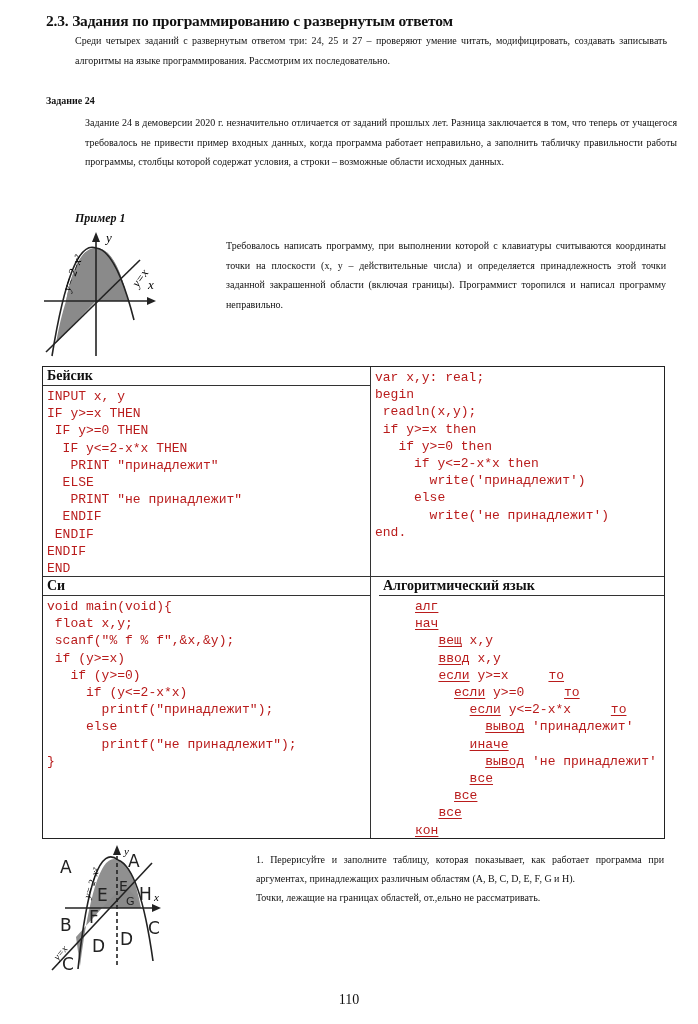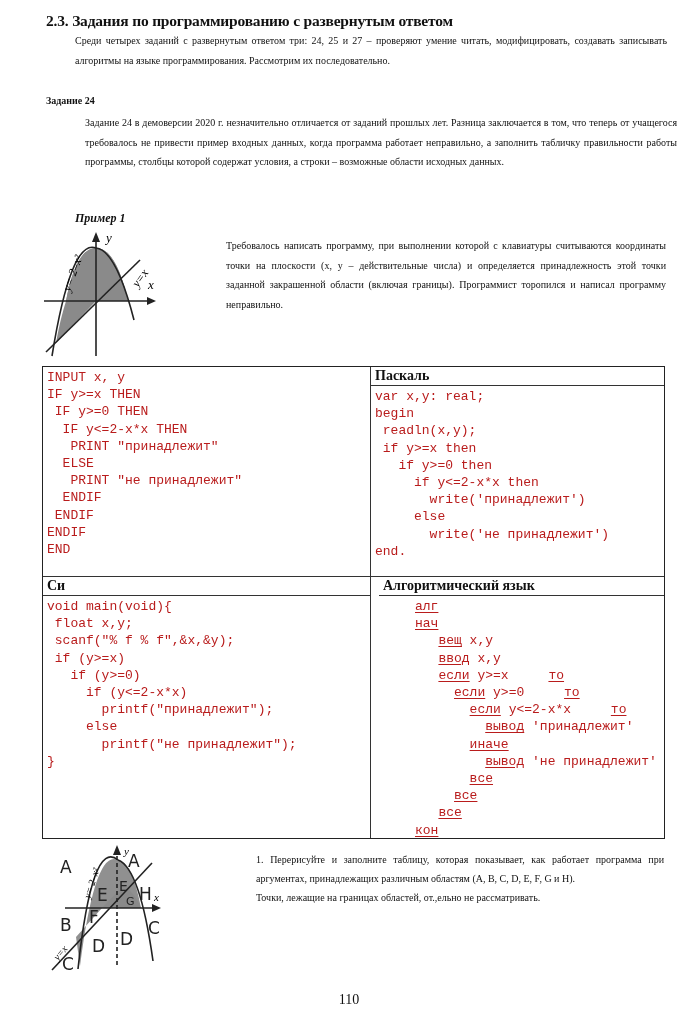--- a/index.html
+++ b/index.html
@@ -65,34 +65,34 @@
   <text x="112" y="61" font-family="Liberation Serif, serif" font-style="italic" font-size="13">x</text>
   <text x="0" y="0" transform="translate(34,64) rotate(-70)" font-family="Liberation Serif, serif" font-style="italic" font-size="12">y= 2–x²</text>
   <text x="0" y="0" transform="translate(102,60) rotate(-55)" font-family="Liberation Serif, serif" font-style="italic" font-size="12">y=x</text>
 </svg>
 
 <div class="abs para p3">Требовалось написать программу, при выполнении которой с клавиатуры считываются координаты точки на плоскости (x, y – действительные числа) и определяется принадлежность этой точки заданной закрашенной области (включая границы). Программист торопился и написал программу неправильно.</div>
 
 <div class="tbl">
   <div class="row row1">
     <div class="cell left">
+      <div class="thead">Бейсик</div>
       <div class="tbody">INPUT x, y
 IF y&gt;=x THEN
  IF y&gt;=0 THEN
   IF y&lt;=2-x*x THEN
    PRINT "принадлежит"
   ELSE
    PRINT "не принадлежит"
   ENDIF
  ENDIF
 ENDIF
 END</div>
     </div>
     <div class="cell right">
-      <div class="thead">Паскаль</div>
       <div class="tbody">var x,y: real;
 begin
  readln(x,y);
  if y&gt;=x then
    if y&gt;=0 then
      if y&lt;=2-x*x then
        write('принадлежит')
      else
        write('не принадлежит')
 end.</div>

